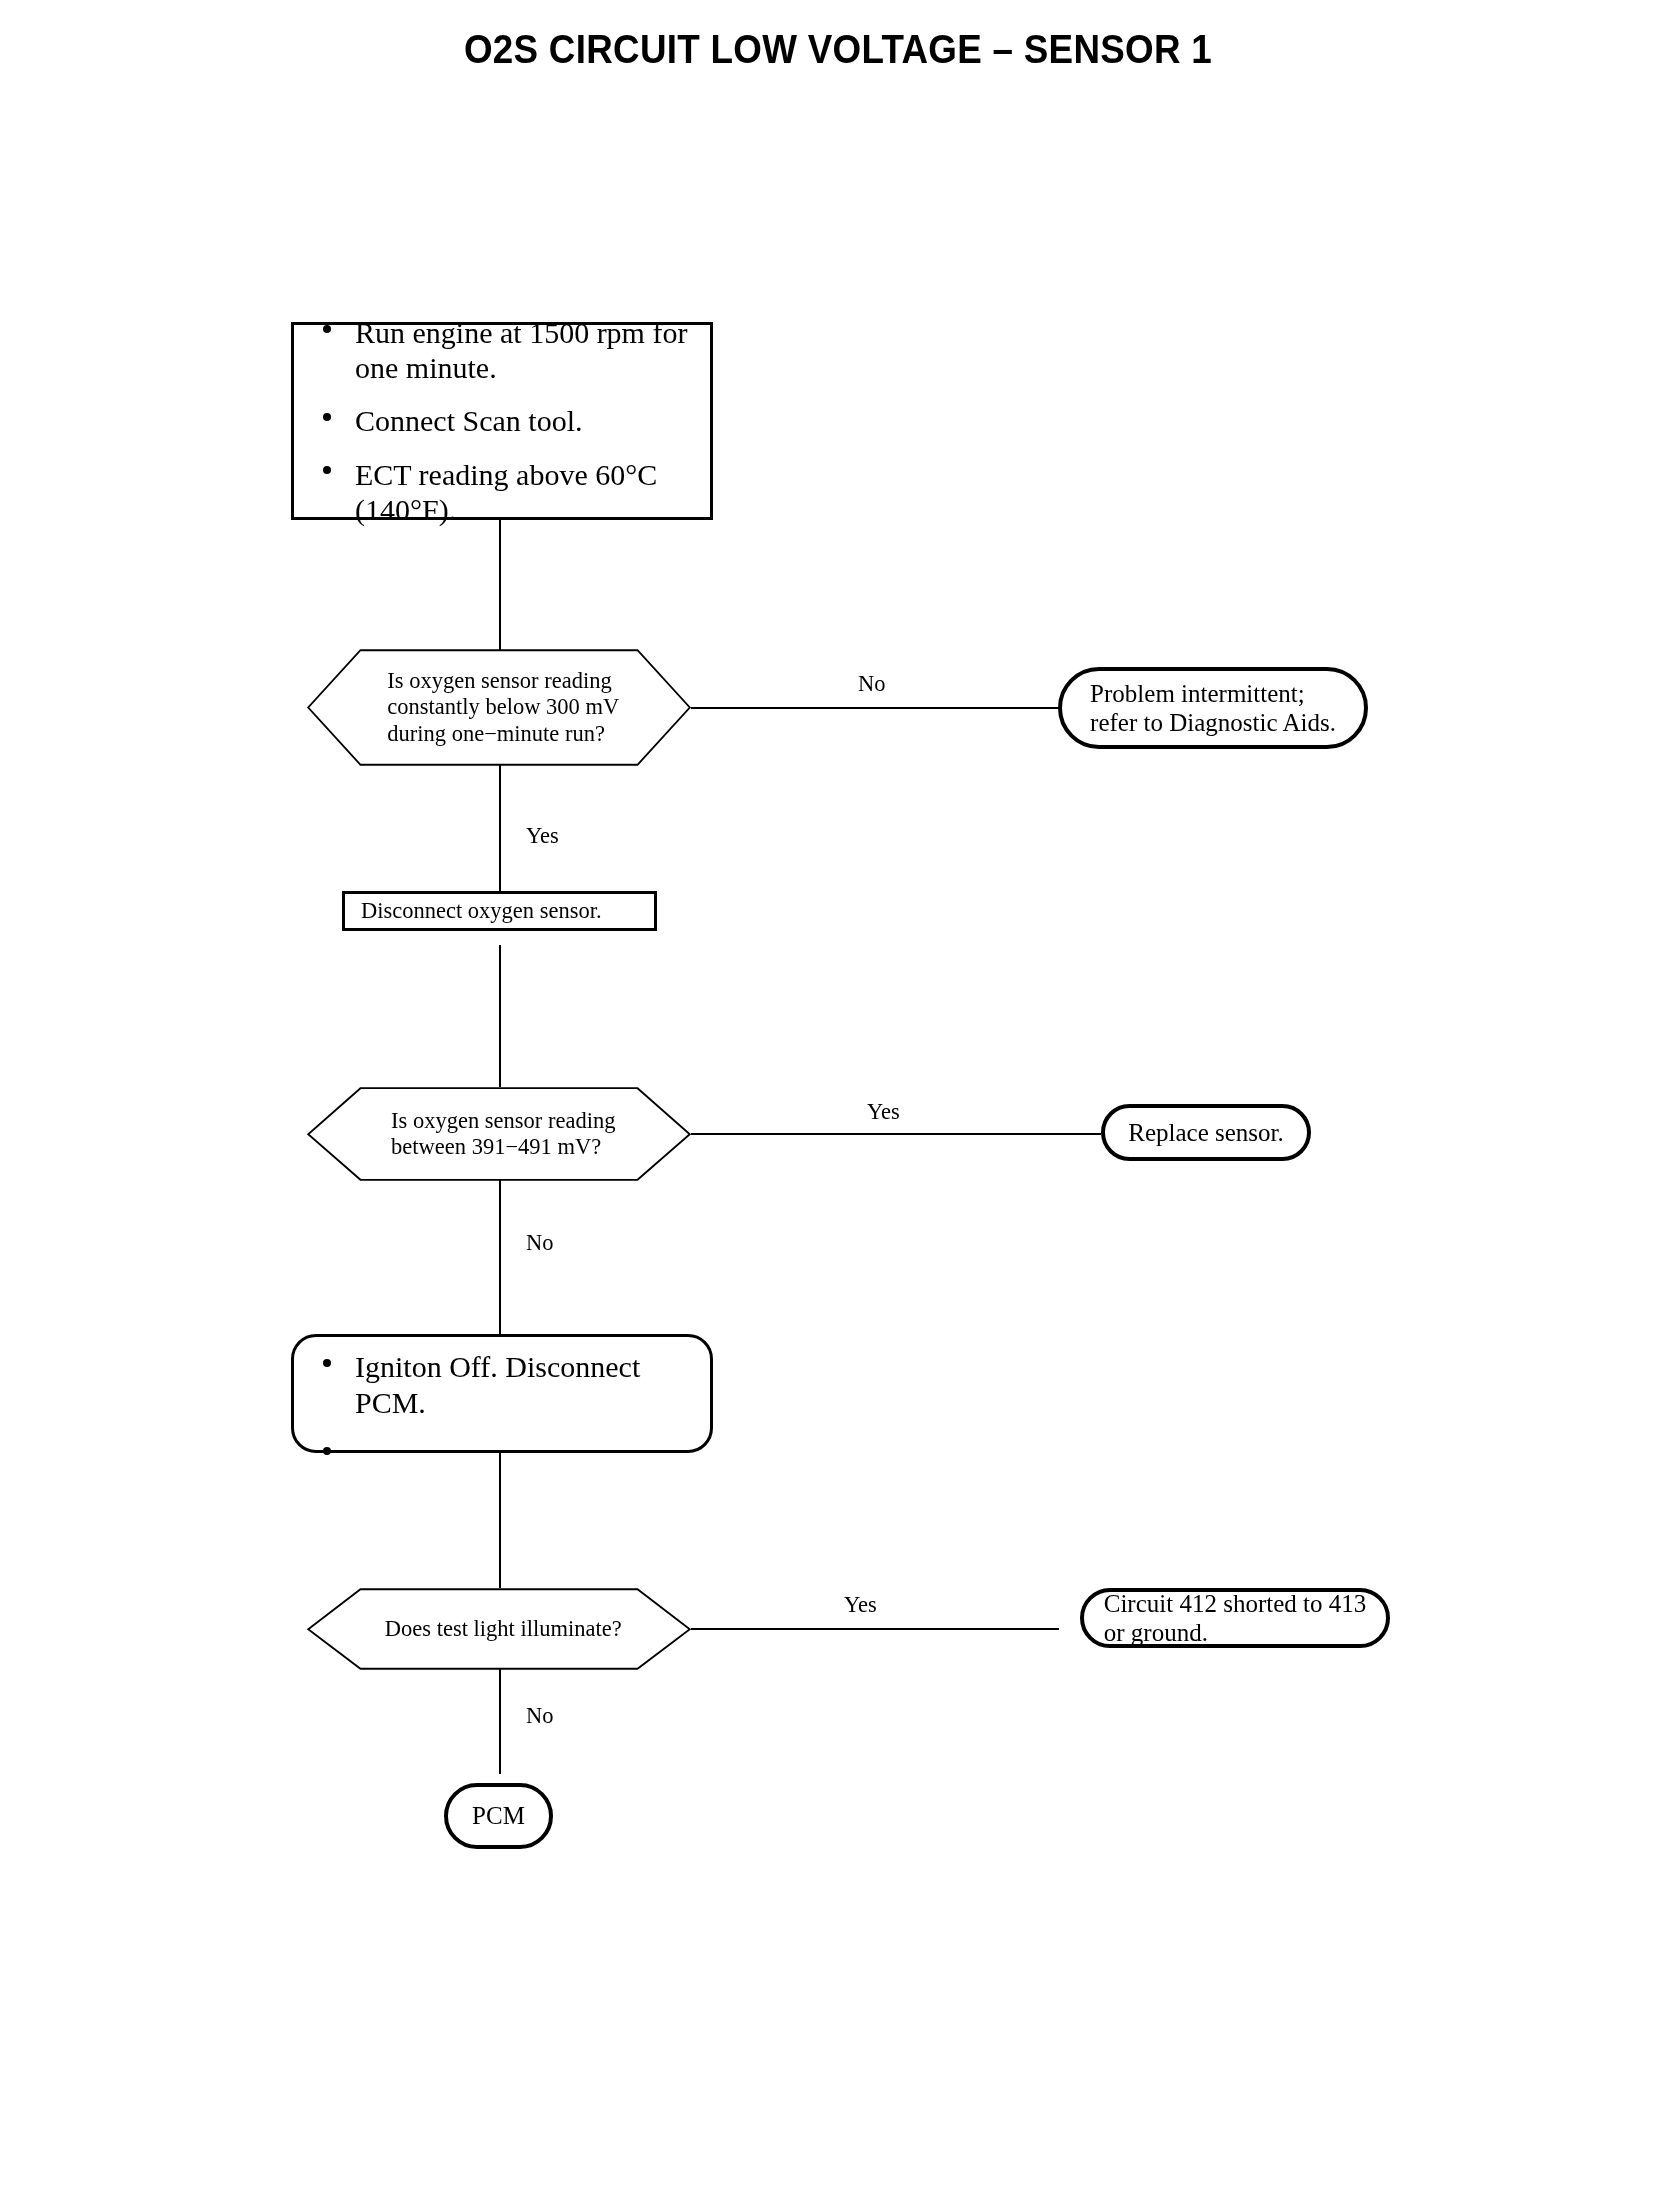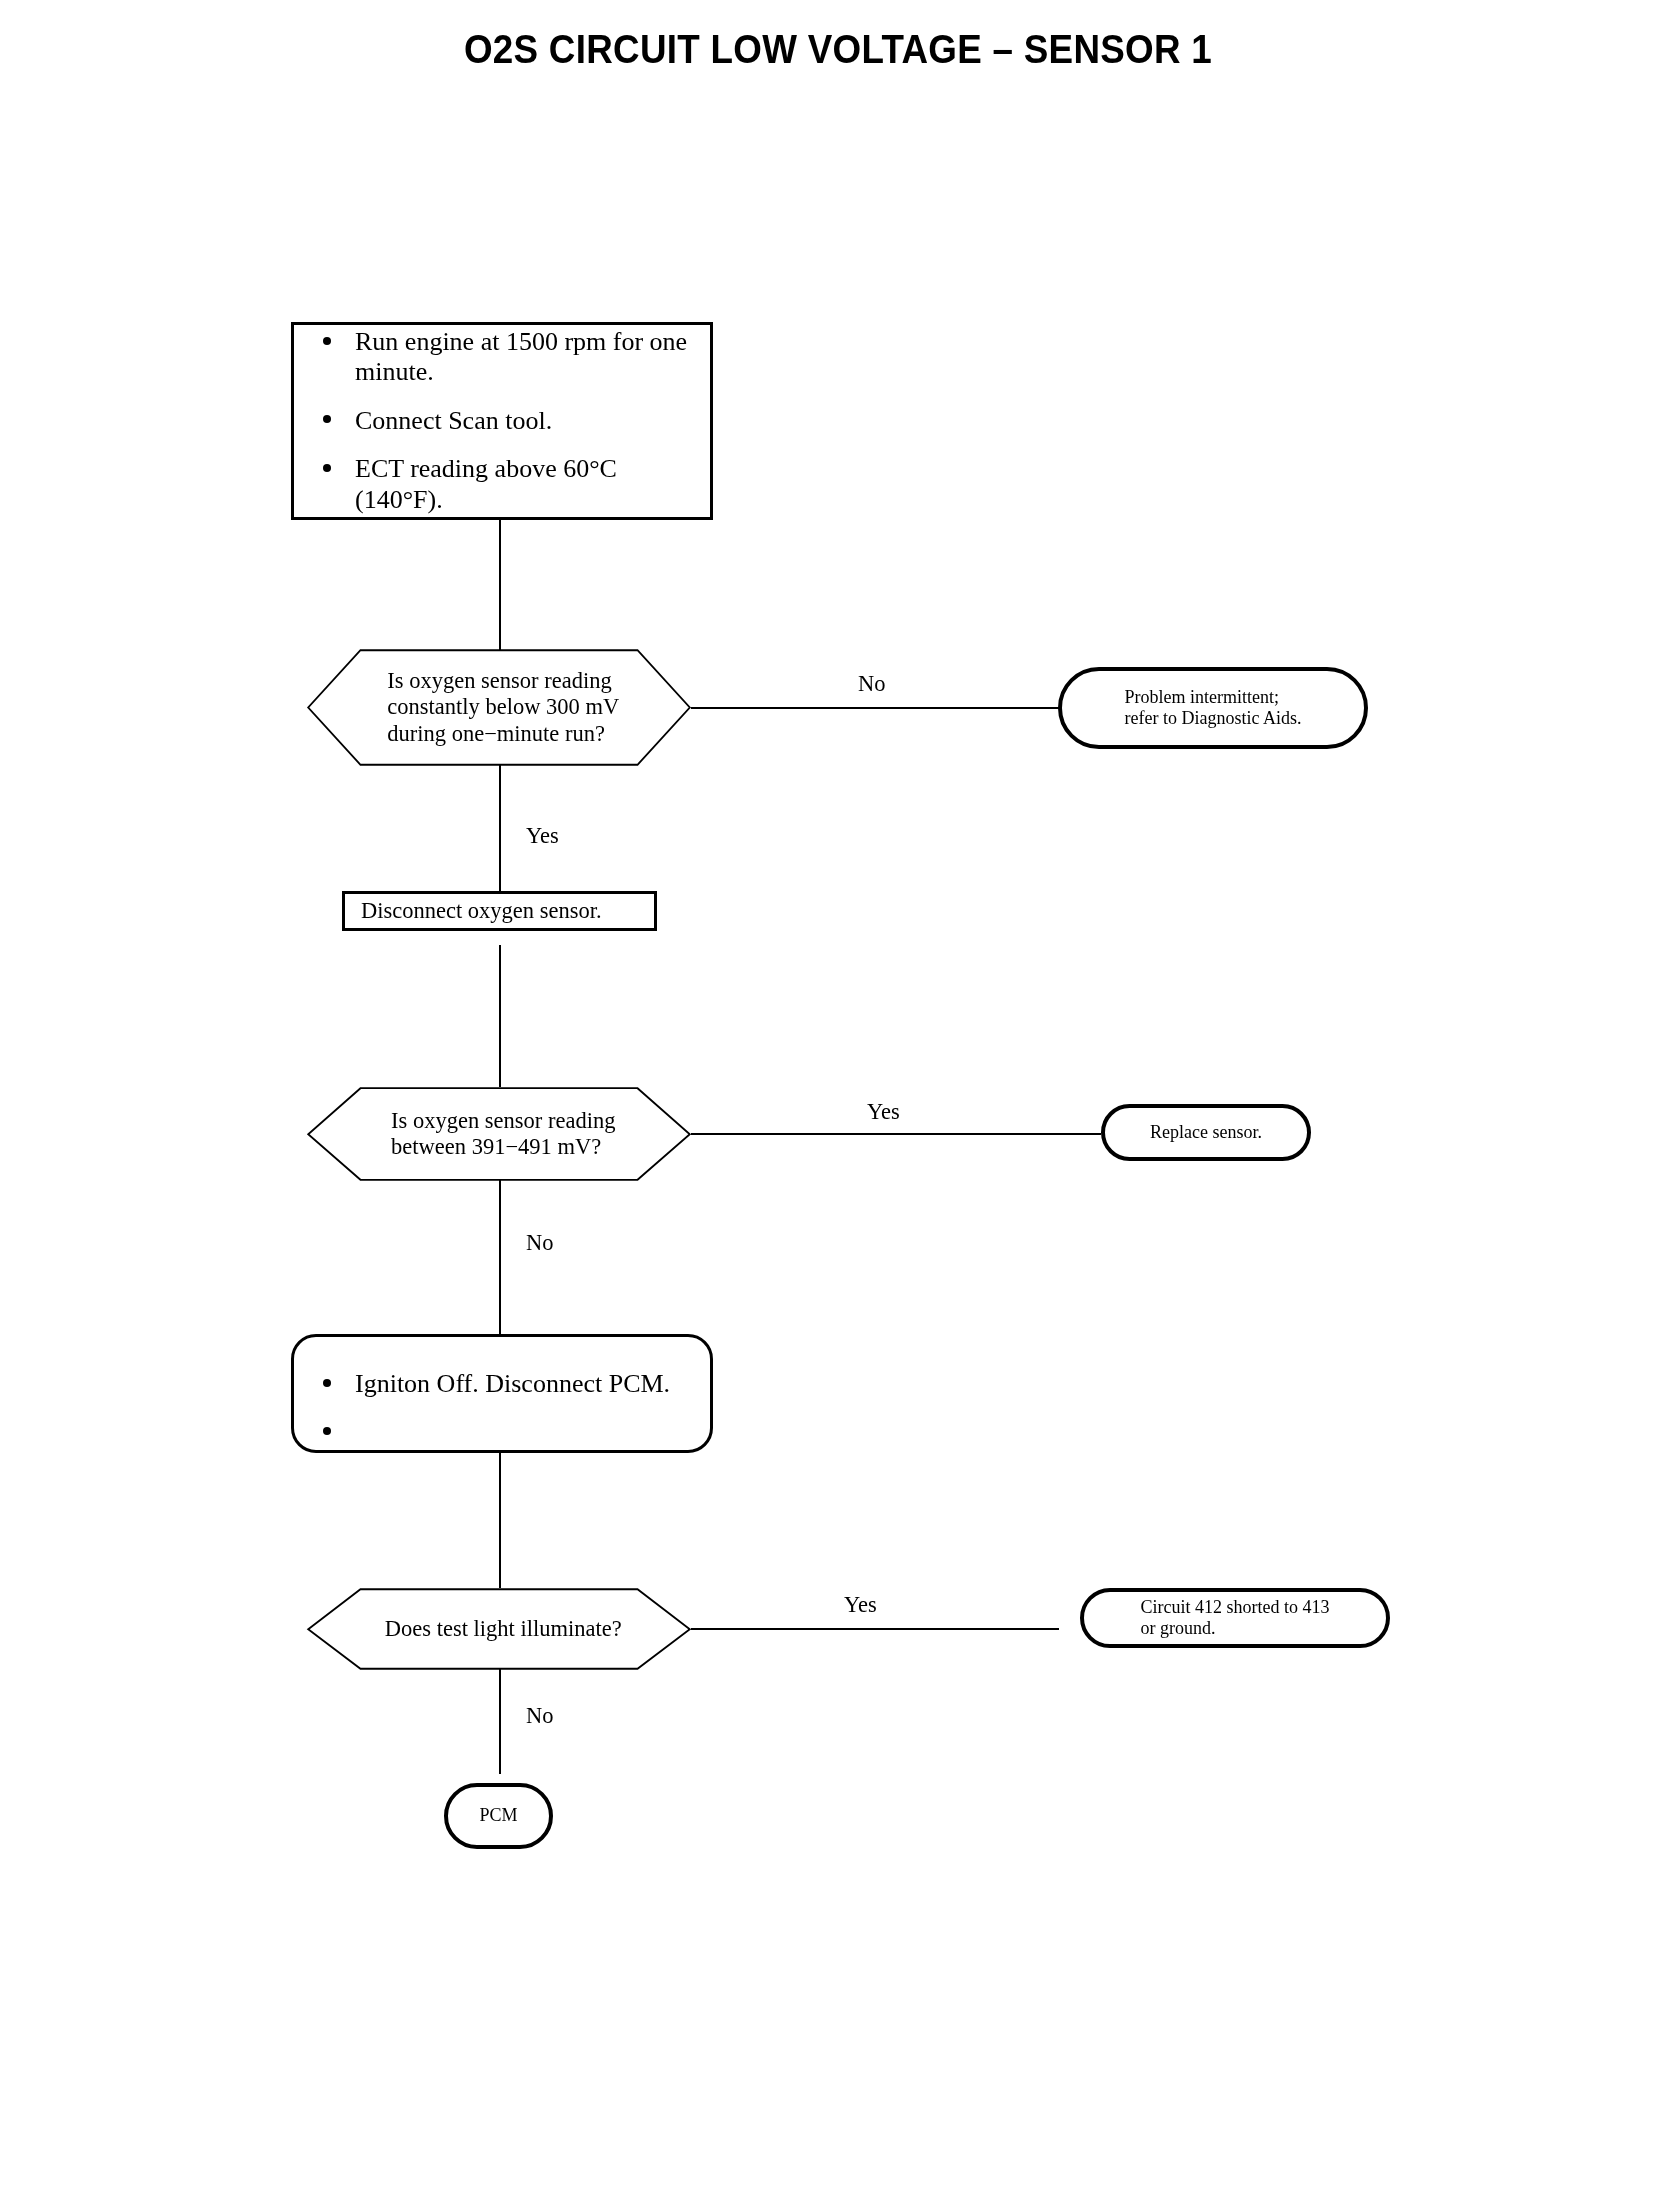--- a/index.html
+++ b/index.html
@@ -54,21 +54,21 @@
     align-items: flex-start;
   }
 
   .bullet-list {
     list-style: none;
     margin: 0;
     padding: 0 11px 0 27px;
   }
   .bullet-list li {
     position: relative;
-    font-size: 26px;
+    font-size: 30px;
     line-height: 1.17;
     margin: 0 0 18px 0;
     padding-left: 34px;
   }
   .bullet-list li:last-child { margin-bottom: 0; }
   .bullet-list li .bullet-dot {
     position: absolute;
     left: 2.4px;
     top: 9.7px;
     width: 8px;
@@ -113,21 +113,21 @@
     padding-left: 8.5px;
   }
 
   
   .terminator {
     border: 4.3px solid #000;
     background: #fff;
     display: flex;
     align-items: center;
     justify-content: center;
-    font-size: 18px;
+    font-size: 25px;
     line-height: 1.18;
     text-align: left;
   }
   .terminator.pcm { justify-content: center; margin-top: 12px; }
   .terminator .term-text { padding: 0 3.6px; }
 
   
   .conn-v {
     position: absolute;
     width: 1.8px;

